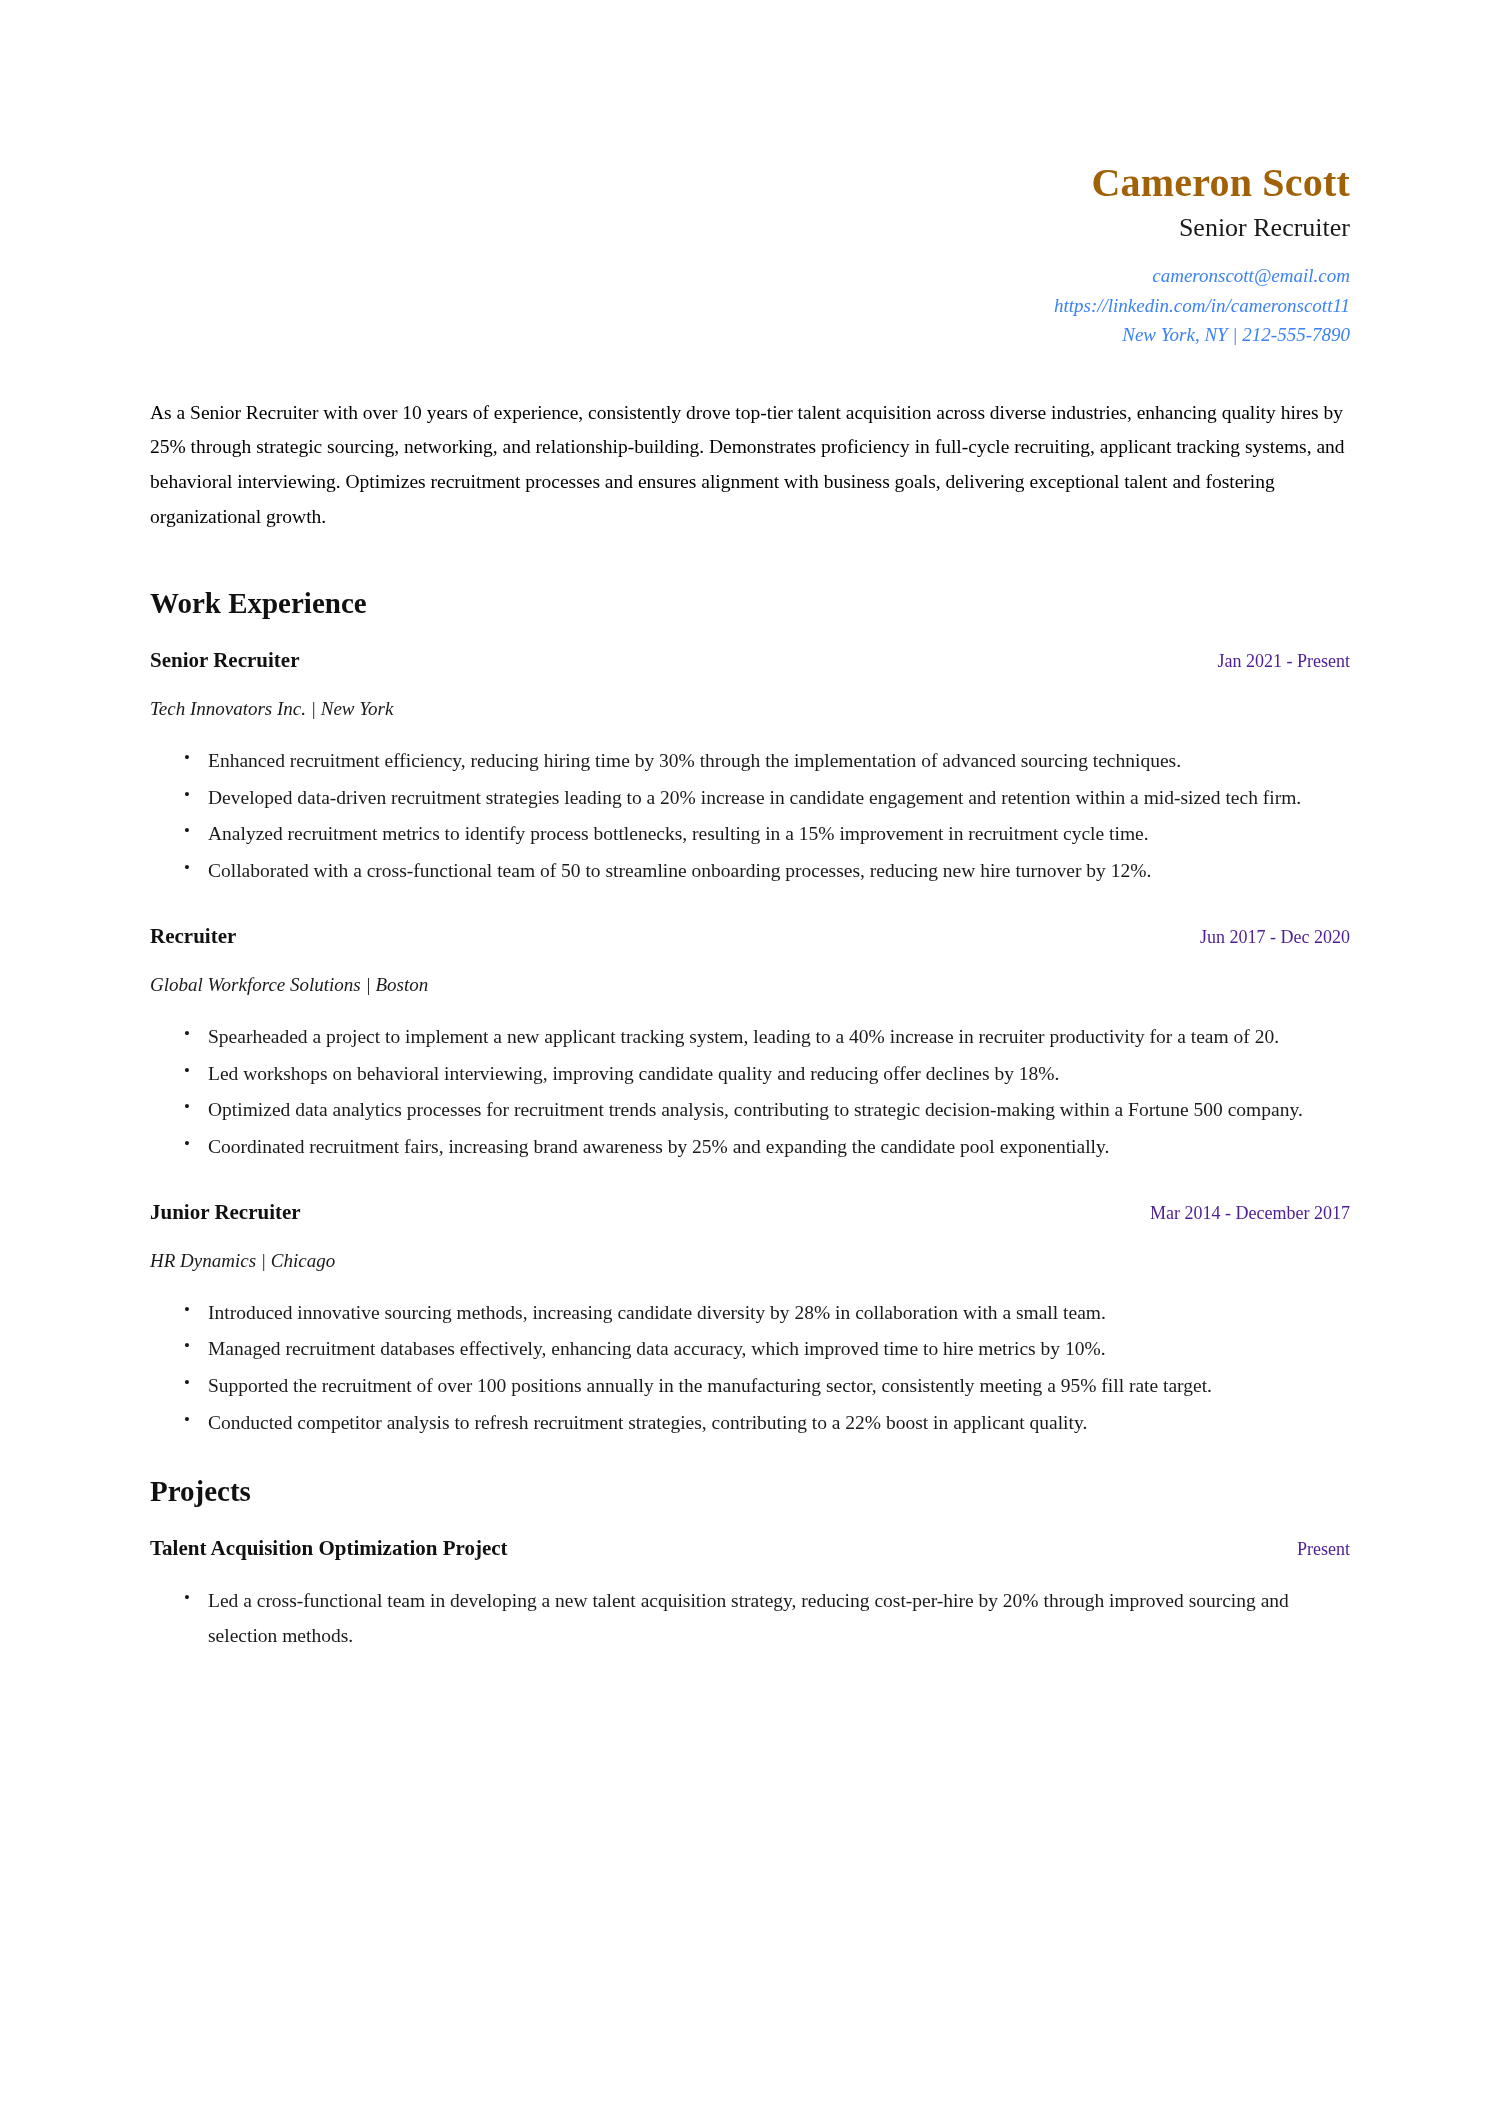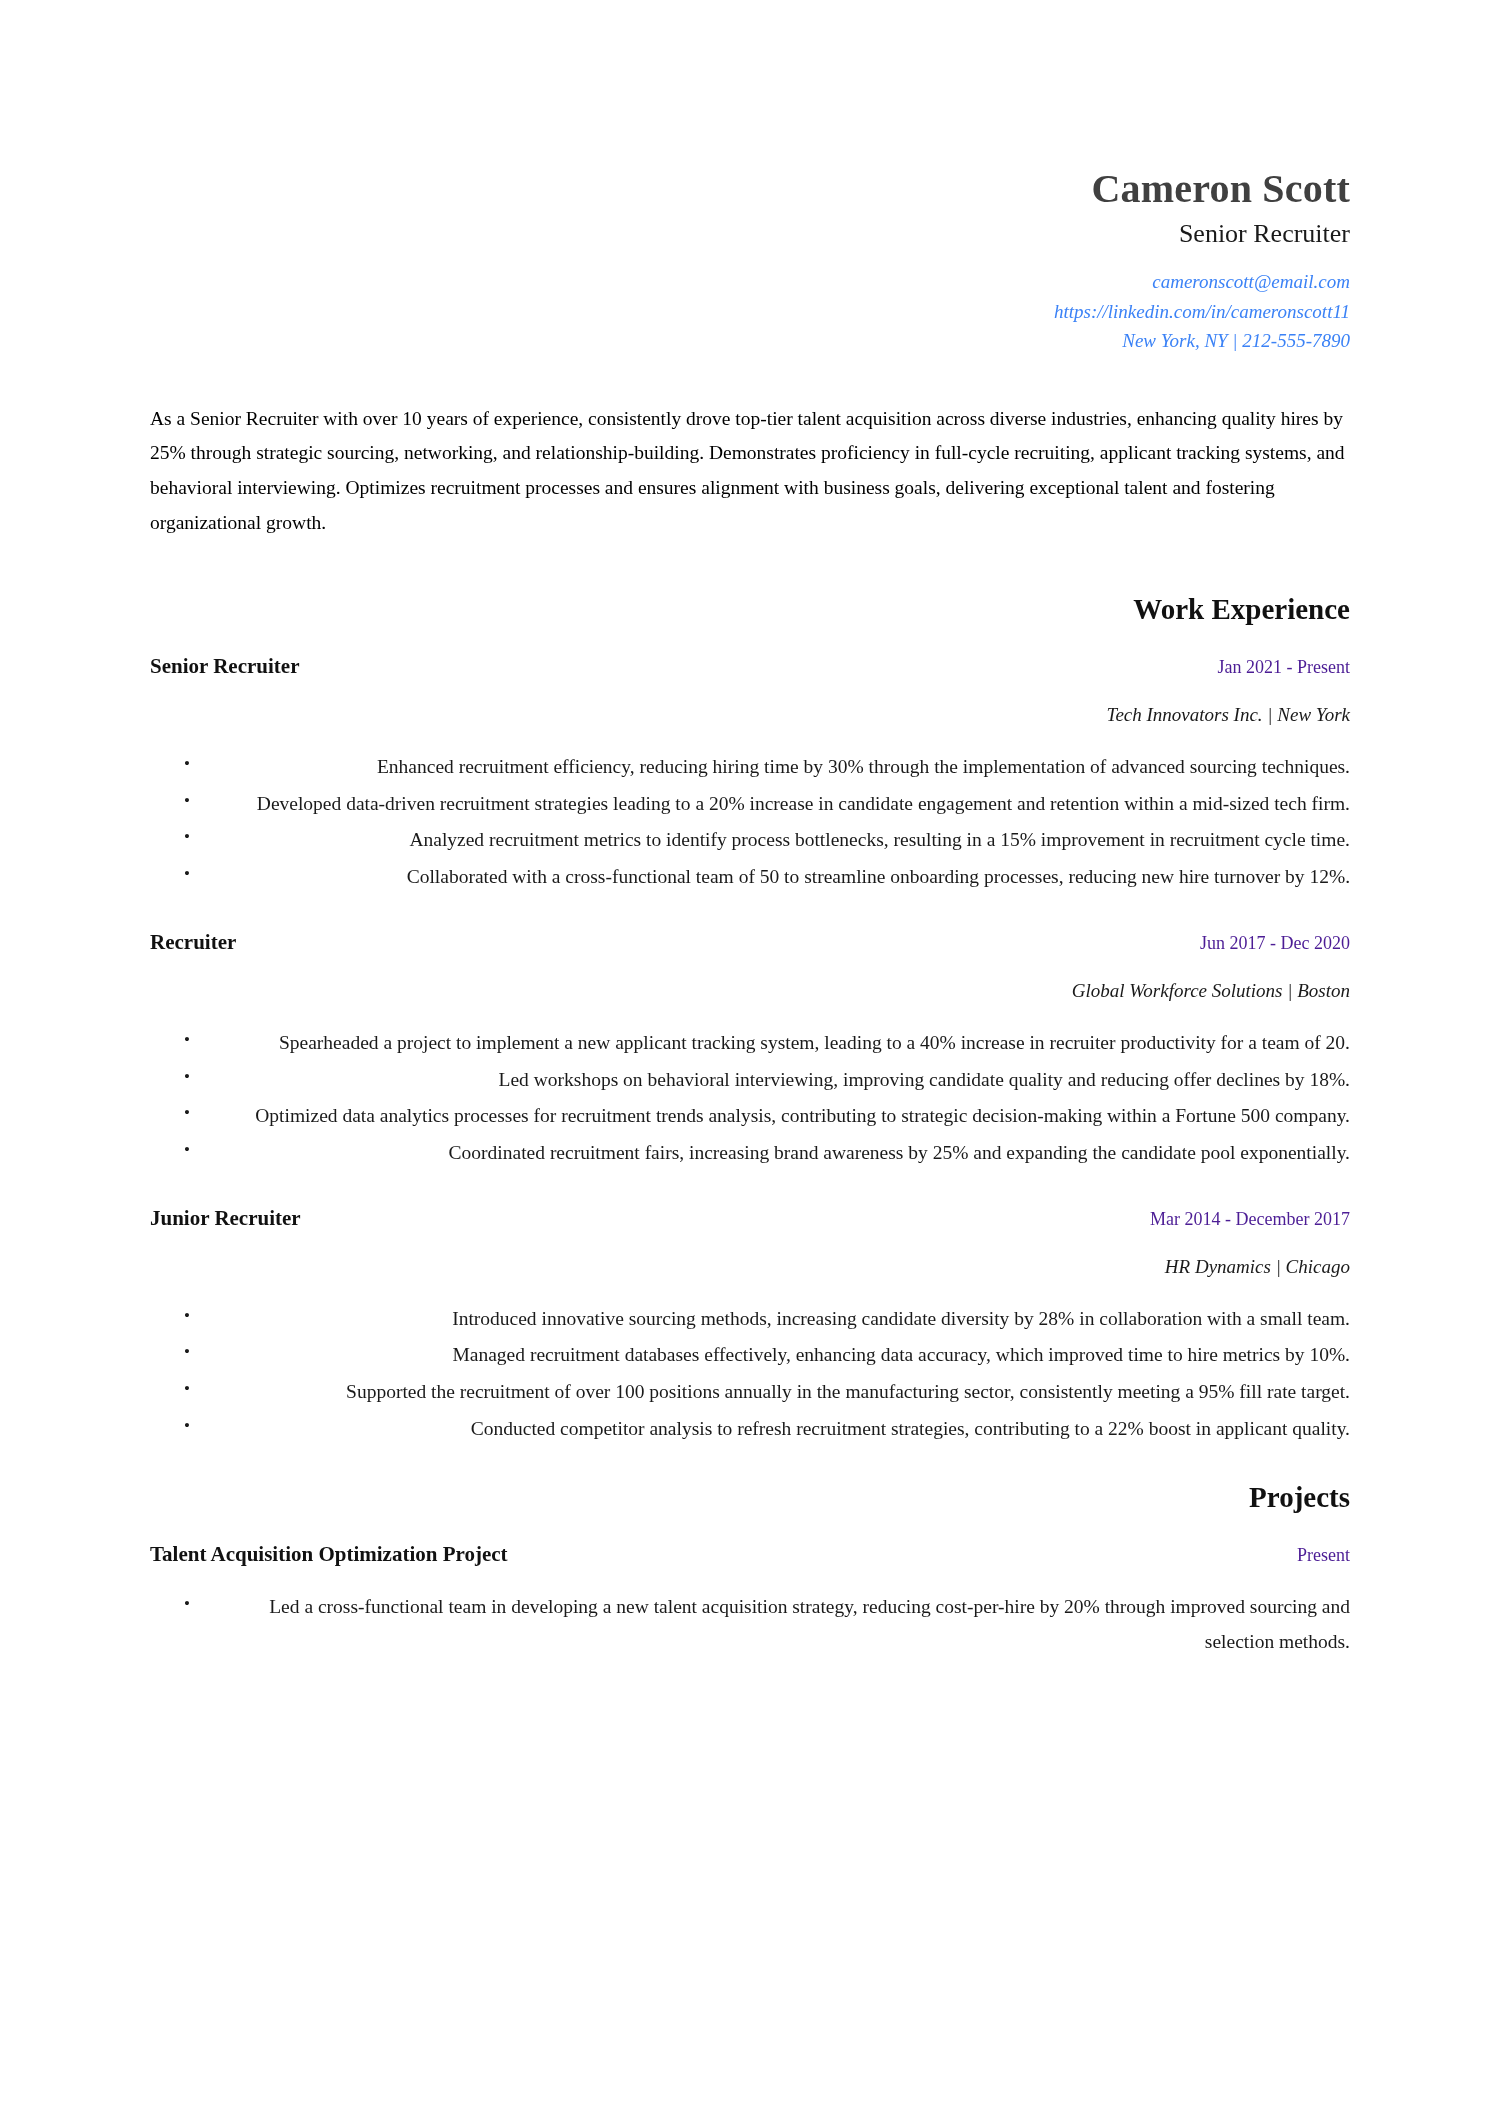--- a/index.html
+++ b/index.html
@@ -25,22 +25,22 @@
   
   .resume-header {
     text-align: right;
     margin-bottom: 46px;
   }
   .full-name {
     font-size: 40px;
     font-weight: bold;
     letter-spacing: 0.2px;
     line-height: 1.15;
-    color: #404040;
-    margin: 16px 0 6px 0;
+    color: #a16207;
+    margin: 10px 0 6px 0;
   }
   .job-title {
     font-size: 26px;
     font-weight: normal;
     line-height: 1.2;
     color: #1a1a1a;
     margin: 0 0 18px 0;
   }
   .contact-line {
     font-size: 19px;
@@ -54,21 +54,20 @@
     font-size: 19.5px;
     line-height: 1.78;
     text-align: left;
     color: #000000;
     margin-bottom: 52px;
   }
 
   
   .section {
     margin-bottom: 10px;
-    text-align: right;
   }
   .section-title {
     font-size: 29px;
     font-weight: bold;
     color: #111111;
     margin: 0 0 26px 0;
     line-height: 1.2;
   }
 
   

